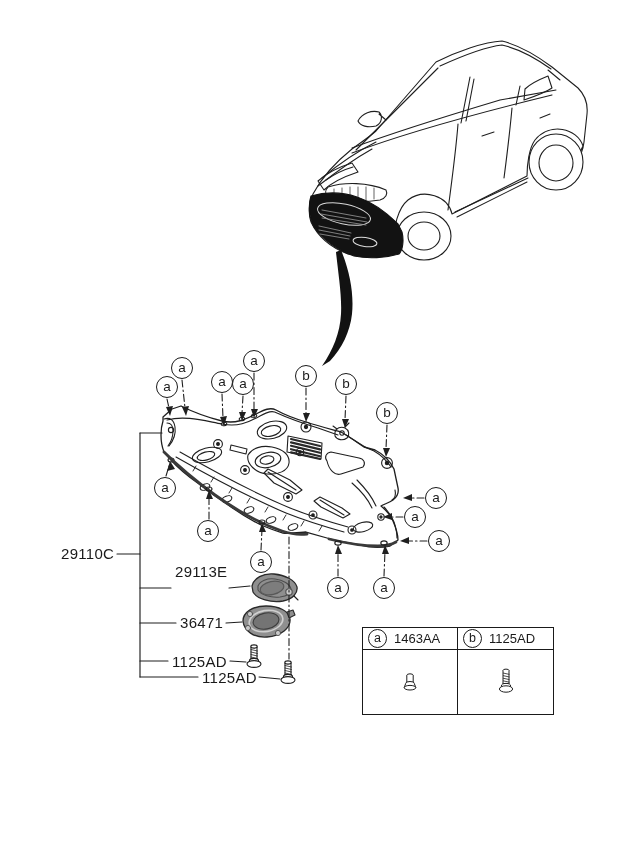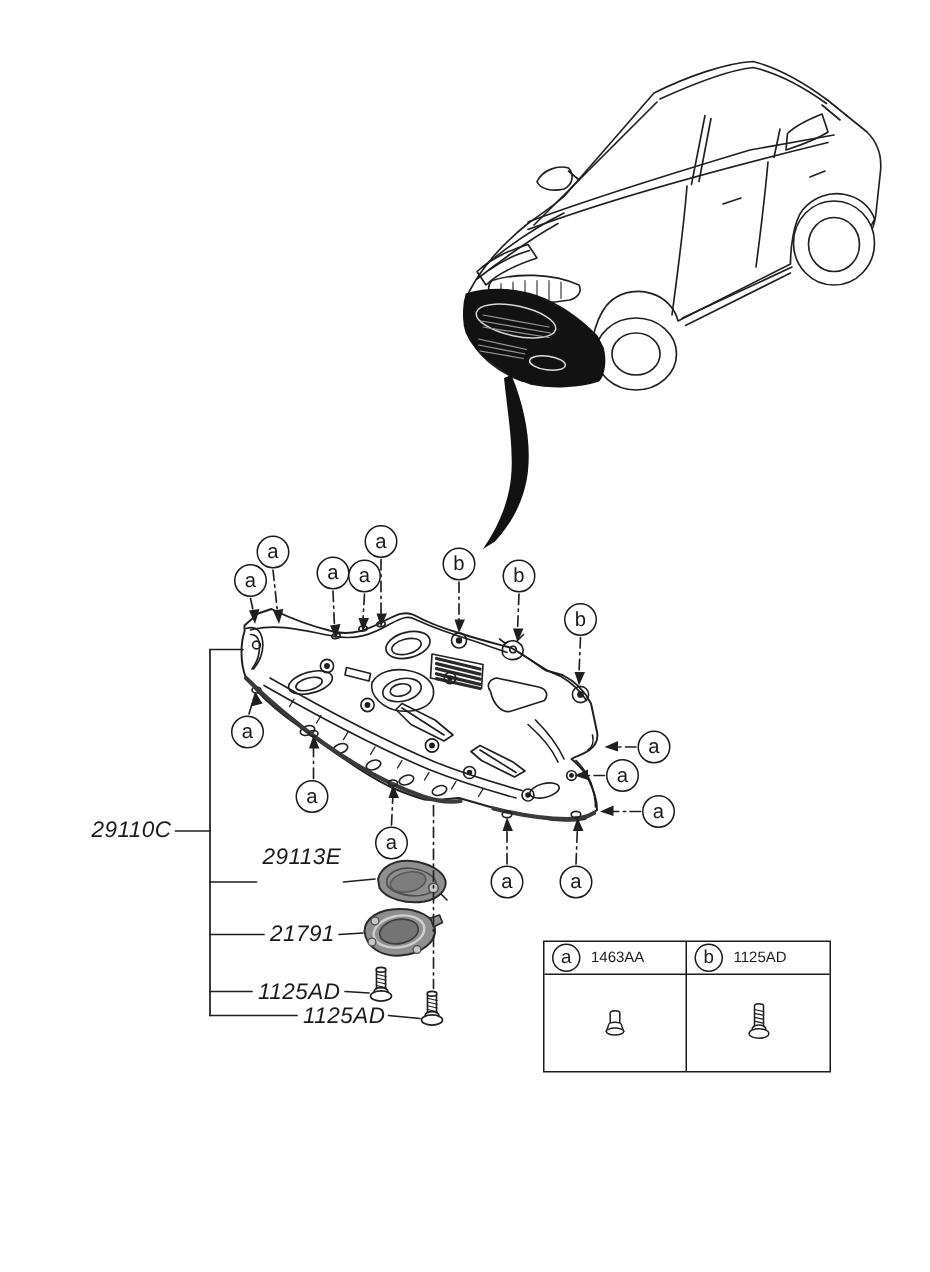--- a/index.html
+++ b/index.html
@@ -3,21 +3,21 @@
 <meta charset="utf-8">
 <style>
   html,body{margin:0;padding:0;background:#fff;}
   .canvas{
     position:relative;width:620px;height:848px;background:#ffffff;
     font-family:"Liberation Sans", sans-serif;color:#1a1a1a;overflow:hidden;
   }
   .art{position:absolute;left:0;top:0;}
   .label{
     position:absolute;font-size:15px;line-height:15px;white-space:nowrap;
-    letter-spacing:.3px;color:#1a1a1a;font-style:italic;
+    letter-spacing:.3px;color:#1a1a1a;
   }
   .callout{
     position:absolute;width:22px;height:22px;box-sizing:border-box;
     border:1.6px solid #1a1a1a;border-radius:50%;background:#fff;
     display:flex;align-items:center;justify-content:center;
     font-size:13.5px;line-height:1;
   }
   .legend-table{
     position:absolute;left:362px;top:627px;width:192px;height:88px;
     box-sizing:border-box;border:1.6px solid #1a1a1a;background:#fff;
@@ -27,21 +27,21 @@
   .legend-head{
     display:flex;align-items:center;gap:7px;padding-left:5px;
     border-bottom:1.6px solid #1a1a1a;
   }
   .col-a{border-right:1.6px solid #1a1a1a;}
   .legend-circle{
     flex:0 0 auto;width:19px;height:19px;box-sizing:border-box;
     border:1.4px solid #1a1a1a;border-radius:50%;background:#fff;
     display:flex;align-items:center;justify-content:center;font-size:12.5px;line-height:1;
   }
-  .legend-num{font-size:10px;}
+  .legend-num{font-size:13px;}
   .legend-body{display:flex;align-items:center;justify-content:center;}
 </style>
 </head>
 <body>
 
 <div class="canvas">
 
   <svg class="art" width="620" height="848" viewBox="0 0 620 848">
     <g fill="none" stroke="#1f1f1f" stroke-width="1.1" stroke-linejoin="round" stroke-linecap="round">
 
@@ -295,21 +295,21 @@
   <div class="callout" style="left:197px;top:520px">a</div>
   <div class="callout" style="left:250px;top:551px">a</div>
   <div class="callout" style="left:327px;top:577px">a</div>
   <div class="callout" style="left:373px;top:577px">a</div>
   <div class="callout" style="left:425px;top:487px">a</div>
   <div class="callout" style="left:404px;top:506px">a</div>
   <div class="callout" style="left:428px;top:530px">a</div>
 
   <div class="label" style="left:61px;top:546px">29110C</div>
   <div class="label" style="left:175px;top:564px">29113E</div>
-  <div class="label" style="left:180px;top:615px">21791</div>
+  <div class="label" style="left:180px;top:615px">36471</div>
   <div class="label" style="left:172px;top:654px">1125AD</div>
   <div class="label" style="left:202px;top:670px">1125AD</div>
 
   <div class="legend-table">
     <div class="legend-cell legend-head col-a">
       <span class="legend-circle">a</span>
       <span class="legend-num">1463AA</span>
     </div>
     <div class="legend-cell legend-head">
       <span class="legend-circle">b</span>

